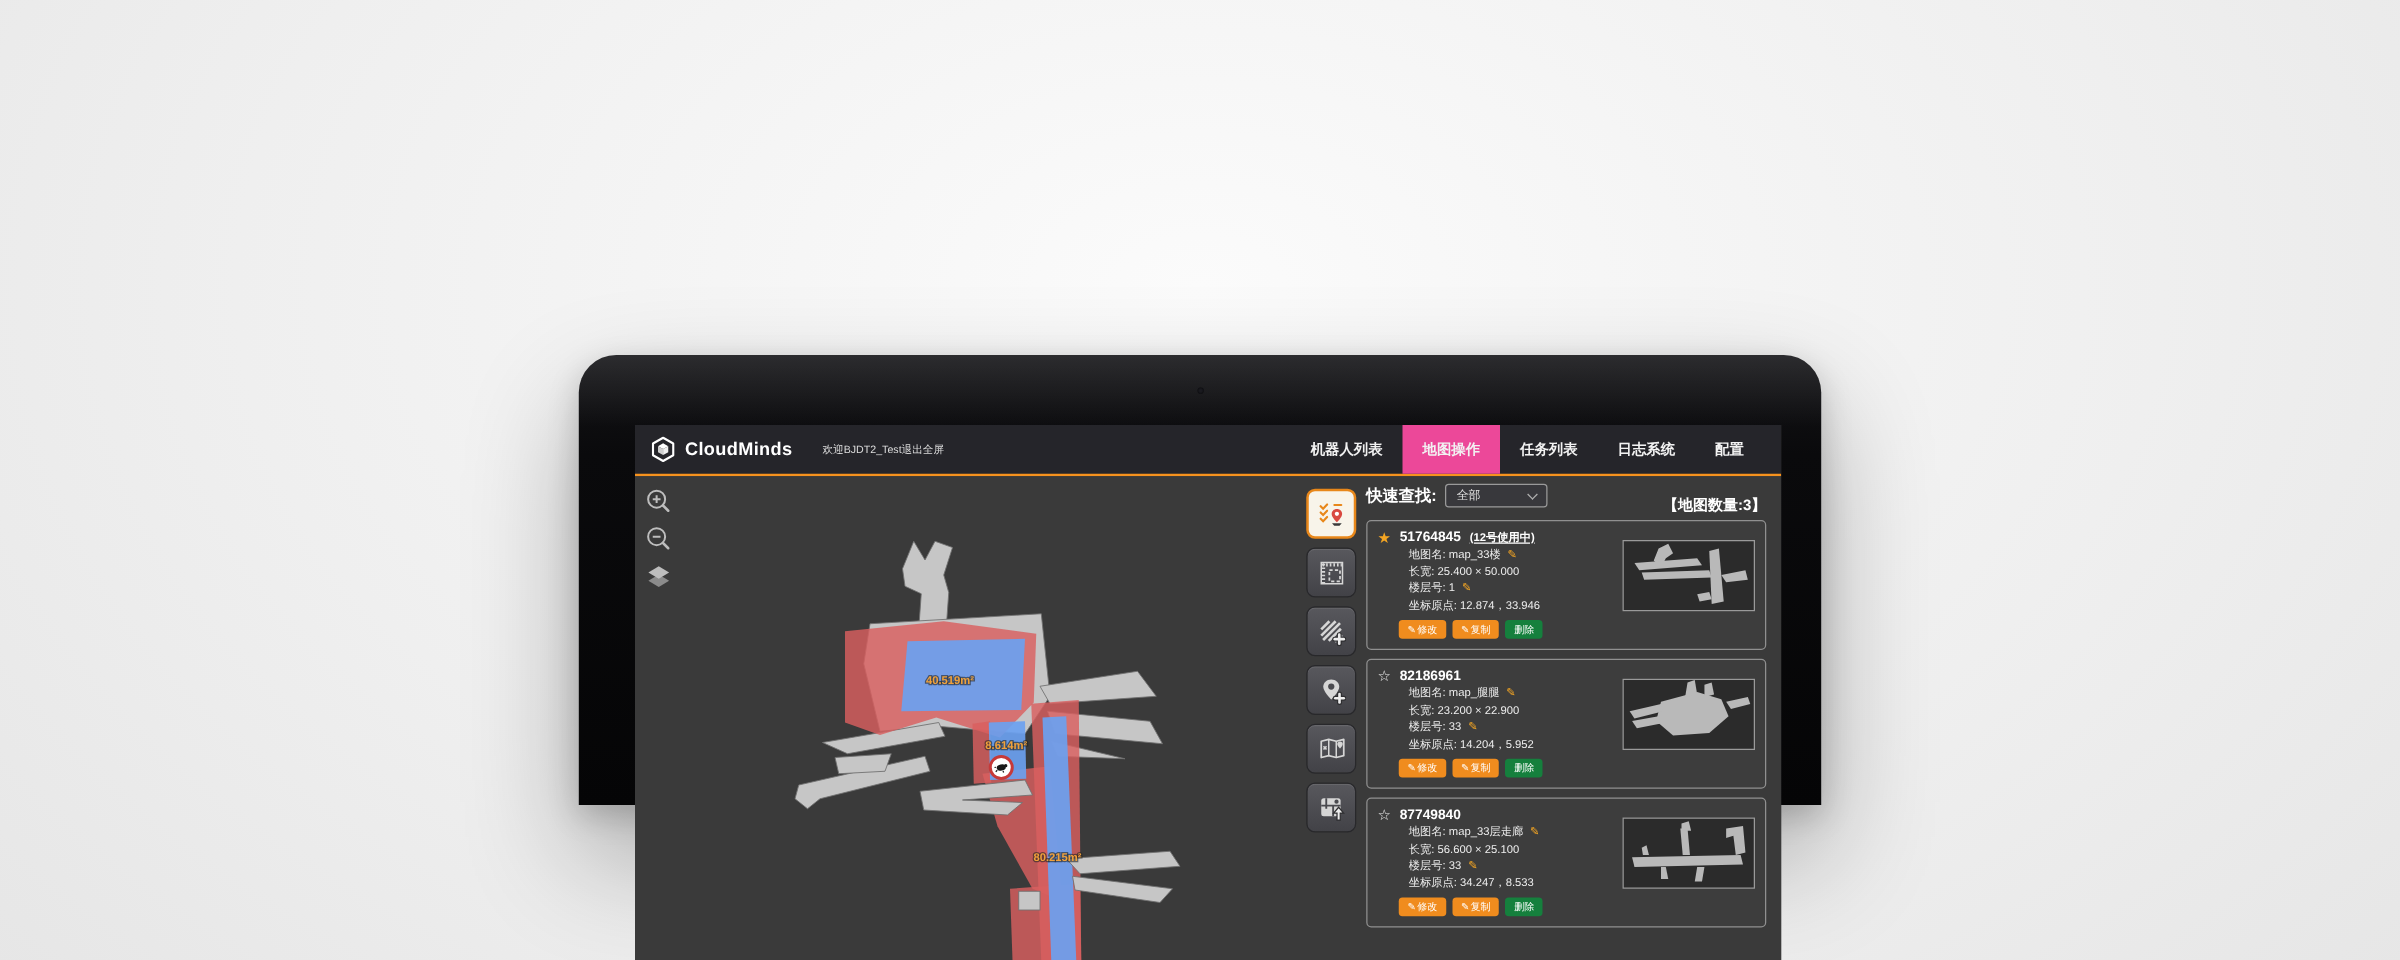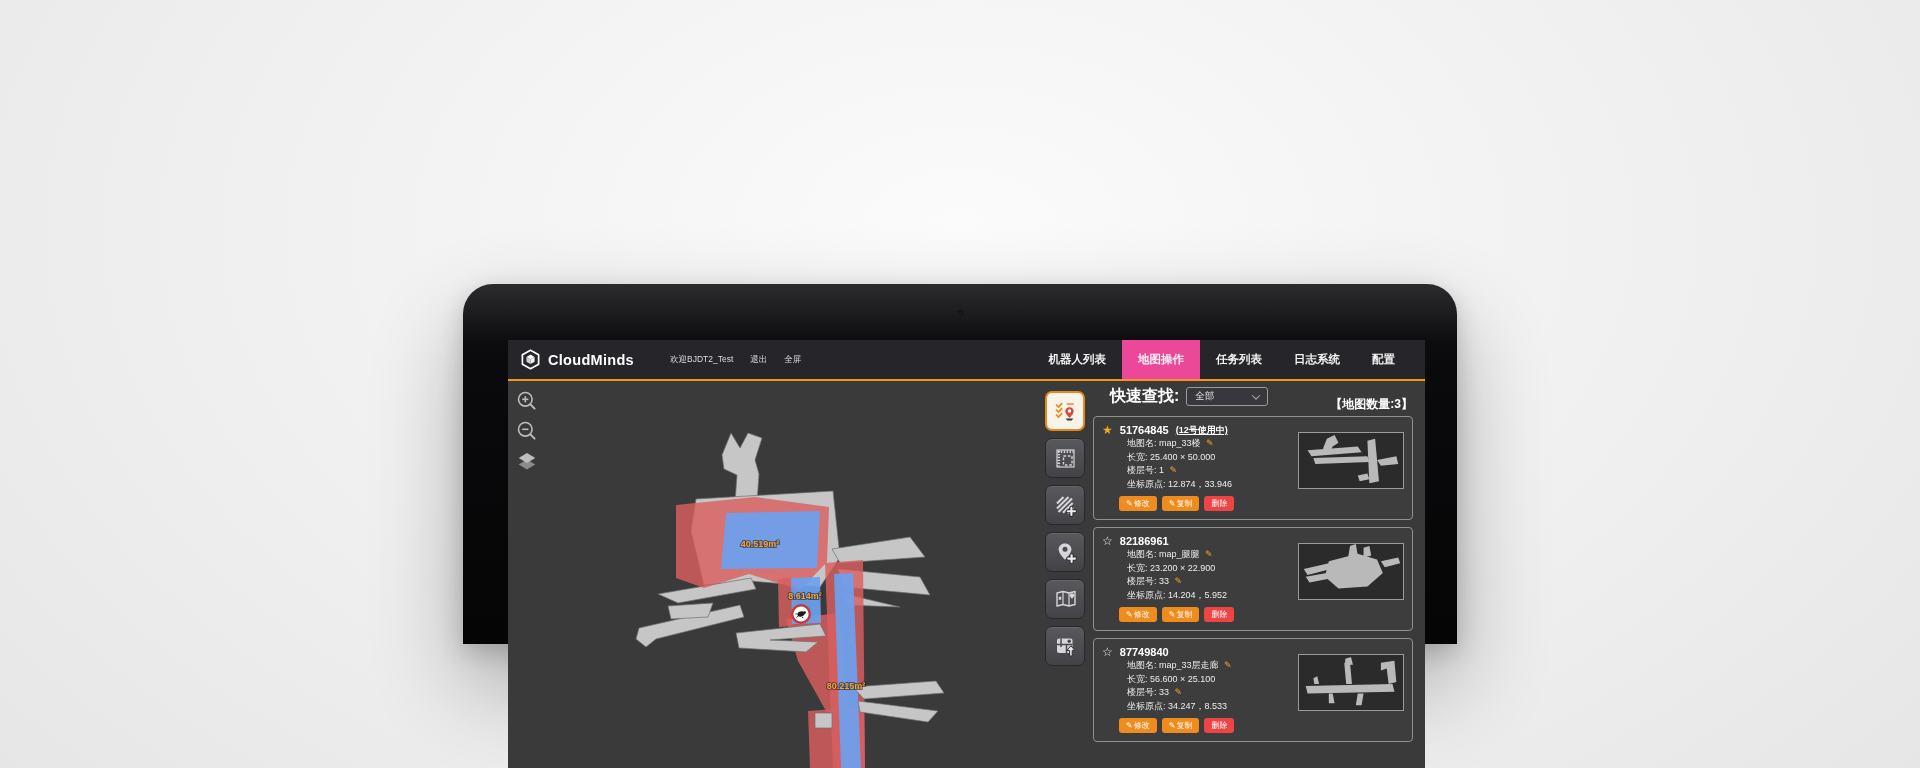--- a/index.html
+++ b/index.html
@@ -19,21 +19,21 @@
 
   
   .screen { position:absolute; left:45px; top:56px; width:917px; height:428px;
     background:#3a3a3a; overflow:hidden; }
 
   
   .navbar { position:relative; height:41px; background:#25252a;
     border-bottom:2px solid #f6921e; display:flex; align-items:center; padding:0 0 0 12px; }
   .brand { display:flex; align-items:center; gap:7px; color:#fff; font-weight:bold;
     font-size:14.5px; letter-spacing:.3px; }
-  .nav-links { display:flex; gap:17px; margin-left:36px; font-size:8.5px; color:#dcdcdc;justify-content:space-between; }
+  .nav-links { display:flex; gap:0; margin-left:24px; font-size:8.5px; color:#dcdcdc;justify-content:space-between; }
   .nav-links span { cursor:pointer; }
   .tabs { margin-left:auto; display:flex; height:39px; padding-right:14px; }
   .tab { display:flex; align-items:center; padding:0 16px; color:#f2f2f2;
     font-size:11.5px; font-weight:700; cursor:pointer; white-space:nowrap; }
   .tab.active { background:#ec4899; }
 
   
   .content { position:absolute; left:0; top:41px; right:0; bottom:0; background:#3a3a3a; }
 
   .zoom-controls { position:absolute; left:8px; top:9px; display:flex; flex-direction:column;
@@ -47,21 +47,21 @@
     flex-direction:column; gap:7px; z-index:6; }
   .tool-btn { width:40px; height:40px; border-radius:7px; cursor:pointer;
     background:linear-gradient(180deg,#58585d,#424247); border:1px solid #28282b;
     box-shadow:inset 0 1px 0 rgba(255,255,255,.09);
     display:flex; align-items:center; justify-content:center; }
   .tool-btn.active { background:#f8f4ea; border:2px solid #e8871a; }
 
   
   .panel { position:absolute; left:585px; top:3px; width:320px; color:#fff; }
   .panel-header { display:flex; align-items:center; height:25px; }
-  .qs-label { font-size:16px; font-weight:700;margin-left:17px; }
+  .qs-label { font-size:13px; font-weight:700; }
   .select { width:82px; height:19px; margin-left:7px; background:#38383c;
     border:1px solid #9a9a9a; border-radius:3px; display:flex; align-items:center;
     justify-content:space-between; padding:0 8px; font-size:9.5px; color:#e2e2e2; cursor:pointer; }
   .chev { width:6px; height:6px; border-right:1.5px solid #b0b0b0; border-bottom:1.5px solid #b0b0b0;
     transform:rotate(45deg) translate(-1px,-1px); }
   .map-count { margin-left:auto; font-size:12px; font-weight:700;margin-top:16px; }
 
   .card { position:relative; height:104px; margin-top:7px; padding:6px 8px;
     border:1px solid #909090; border-radius:4px; background:rgba(255,255,255,.02); cursor:pointer; }
   .card-title { display:flex; align-items:center; gap:7px; font-size:11px; font-weight:700;
@@ -69,21 +69,21 @@
   .star { font-size:12px; color:#e8e8e8; cursor:pointer; line-height:12px; }
   .star.filled { color:#f5a623; }
   .id-suffix { font-size:9px;text-decoration:underline; }
   .field { font-size:9px; line-height:13.5px; margin-left:25px; color:#ededed; white-space:nowrap; }
   .edit { color:#f5a623; font-size:9px; margin-left:3px; cursor:pointer; }
   .btn-row { display:flex; gap:5px; margin:5px 0 0 17px; }
   .btn { font-size:8px; color:#fff; padding:3.5px 7px; border-radius:3px; line-height:1;
     cursor:pointer; white-space:nowrap; }
   .btn .bicon { margin-right:1px; }
   .btn.orange { background:#f08c1e; }
-  .btn.gray { background:#ef4444;font-family:Liberation Serif, serif; }
+  .btn.gray { background:#15803d;font-family:Liberation Serif, serif; }
   .thumb { position:absolute; right:8px; top:15px; width:106px; height:57px;
     background:#2b2b2b; border:1px solid #9a9a9a; }
 
   .area-label { fill:#f0a13a; font-size:9px; font-weight:700; text-anchor:middle;
     paint-order:stroke; stroke:rgba(35,35,35,.6); stroke-width:2px;
     font-family:"Liberation Sans","DejaVu Sans",sans-serif; }
 </style>
 </head>
 <body>
 

